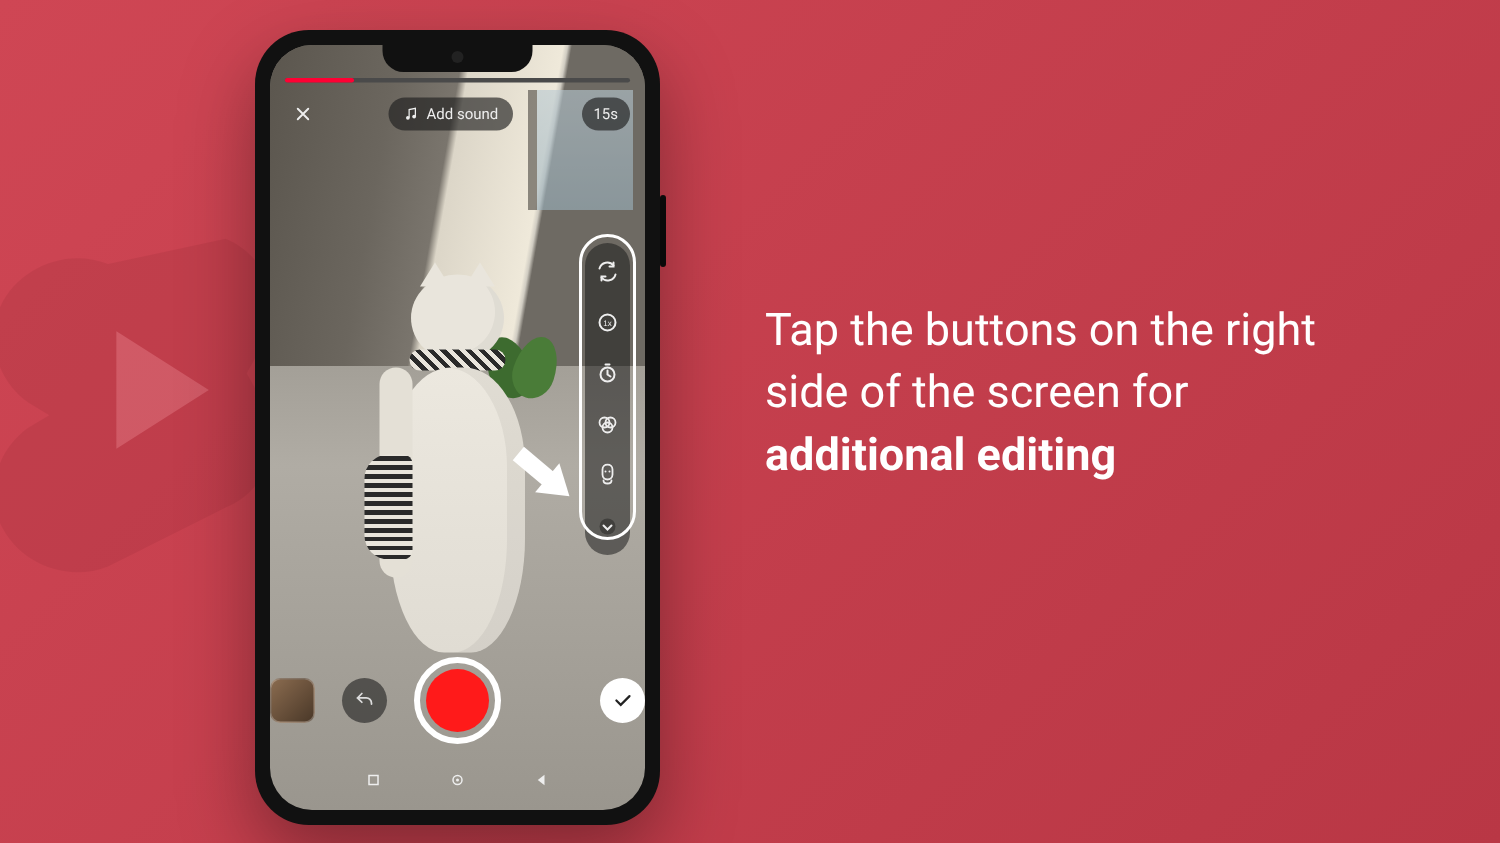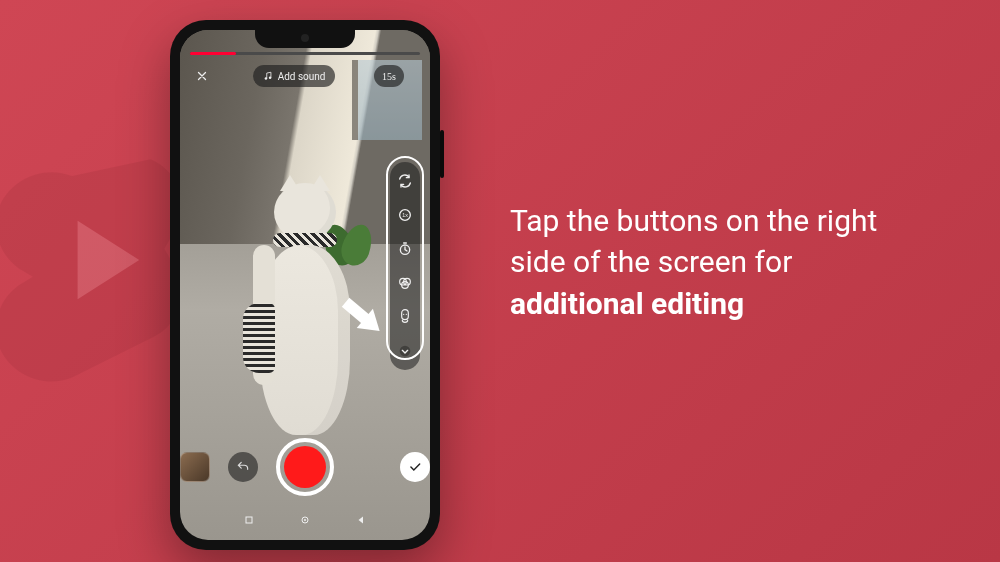--- a/index.html
+++ b/index.html
@@ -178,21 +178,21 @@
   .progress::before {
     content: "";
     position: absolute;
     left: 0; top: 0; bottom: 0;
     width: 20%;
     background: #ff0033;
     border-radius: 2px;
   }
   .topbar {
     position: absolute;
-    top: 34px; left: 10px; right: 26px;
+    top: 34px; left: 10px; right: 10px;
     display: flex;
     align-items: center;
     gap: 13px;
     z-index: 20;
     text-align: right;
   }
   .icon-btn {
     width: 24px; height: 24px;
     display: flex; align-items: center; justify-content: center;
     color: #eee;
@@ -201,21 +201,21 @@
   .pill {
     background: rgba(30,30,30,0.65);
     color: #eee;
     font-size: 10px;
     height: 22px;
     padding: 0 10px;
     border-radius: 12px;
     display: flex; align-items: center; gap: 5px;
     cursor: pointer;
   }
-  .pill.small { padding: 0 8px; font-family: Liberation Serif, serif; }
+  .pill.small { padding: 0 8px; }
   .topbar .spacer { flex: 1; }
 
   
   .side-tools {
     position: absolute;
     right: 10px;
     top: 132px;
     width: 30px;
     padding: 10px 0;
     background: rgba(30,30,30,0.55);

